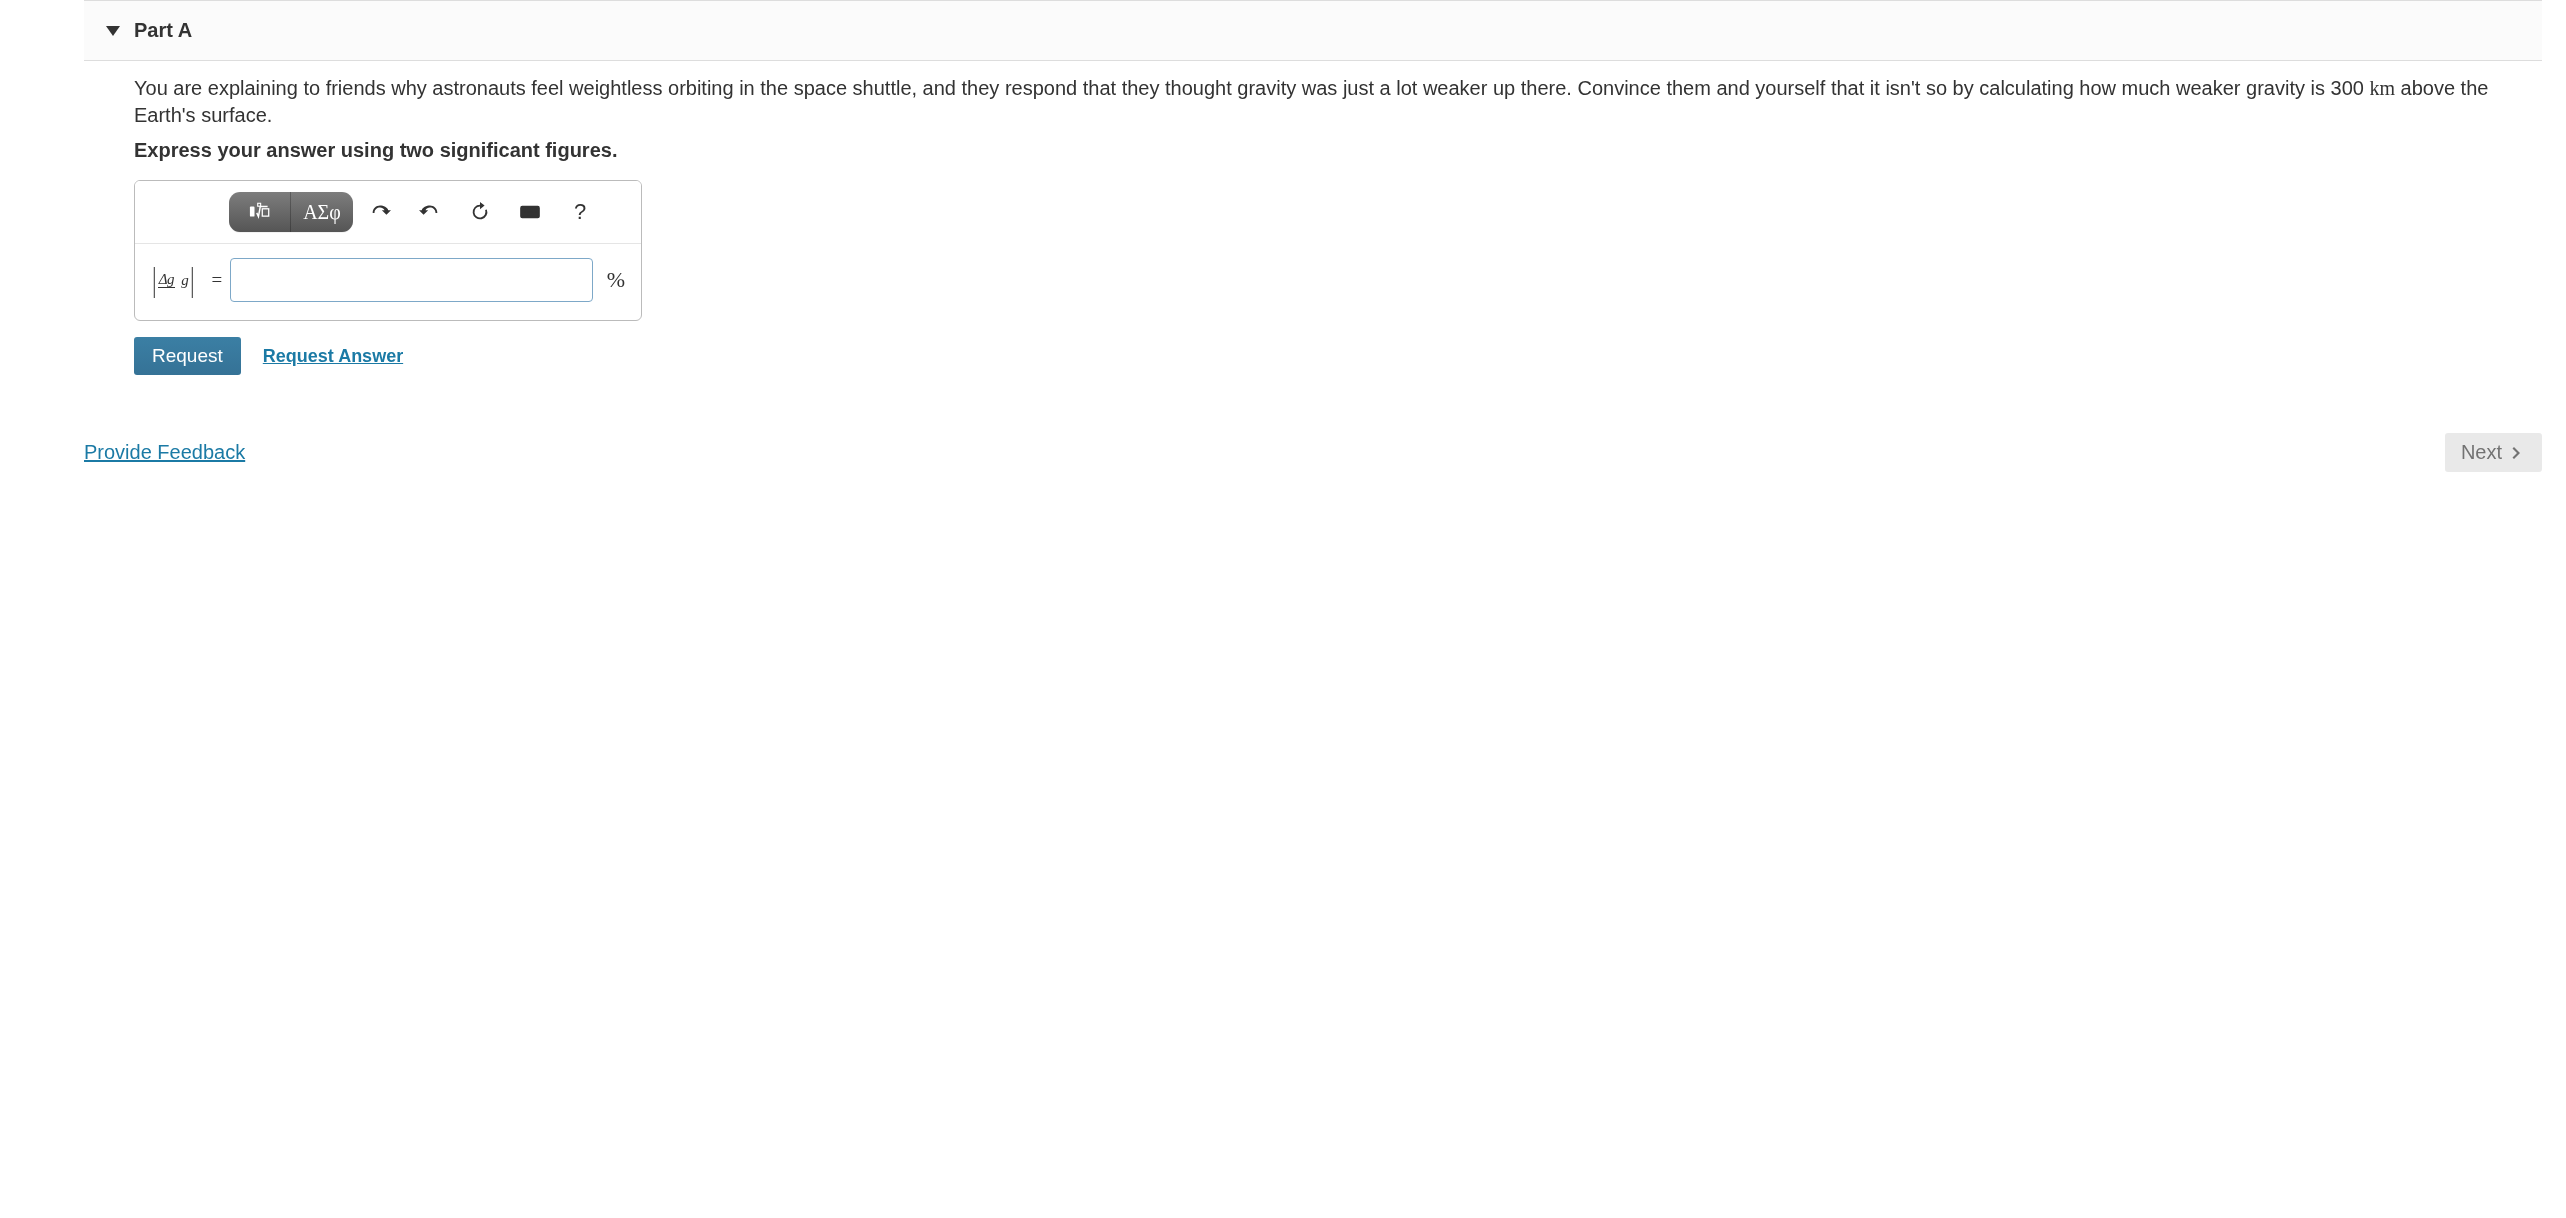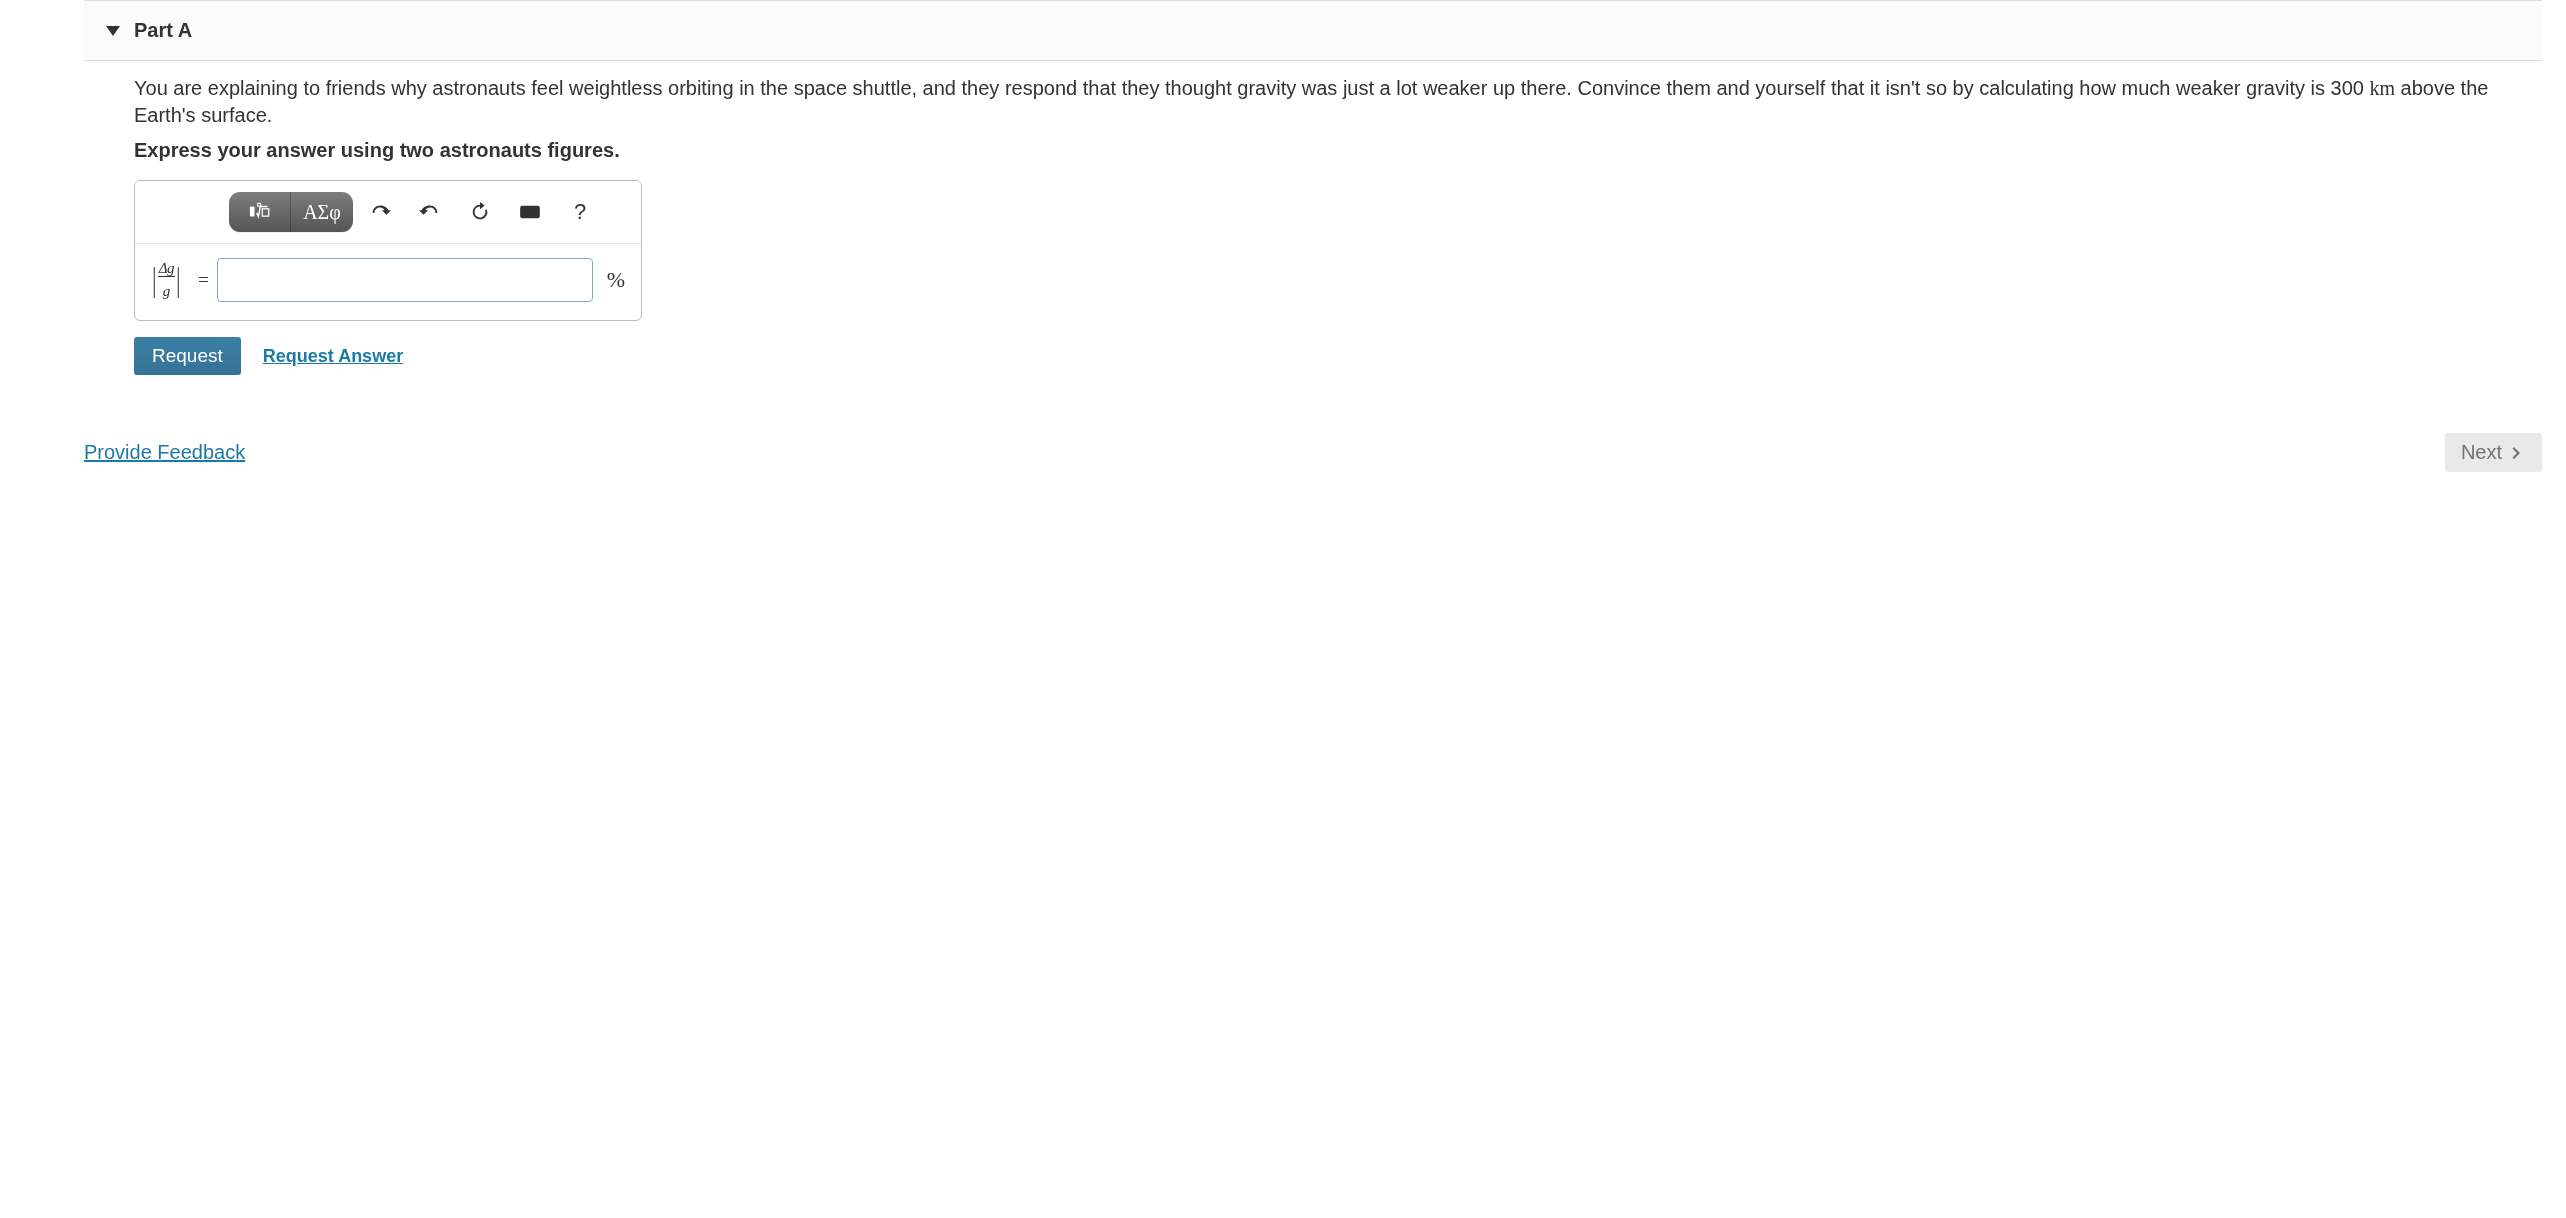--- a/index.html
+++ b/index.html
@@ -128,21 +128,21 @@
     margin-left: 4px;
   }
   .frac-label .abs-bar {
     font-size: 34px;
     line-height: 1;
     display: inline-block;
     transform: scaleX(0.6);
   }
   .frac {
     display: inline-flex;
-    flex-direction: column;
+    flex-direction: row;
     align-items: center;
     line-height: 1.0;
     margin: 0 0;
     gap: 6px;
   }
   .frac .num {
     font-size: 15px;
     border-bottom: 1px solid #333;
     padding: 0 1px;
     font-style: italic;
@@ -242,21 +242,21 @@
         <span class="caret"></span>
         <span class="part-title">Part A</span>
       </div>
 
       <div class="part-body">
 
         <p class="prompt">
           <span>You are explaining to friends why astronauts feel weightless orbiting in the space shuttle, and they respond that they thought gravity was just a lot weaker up there. Convince them and yourself that it isn't so by calculating how much weaker gravity is </span><span>300</span>&nbsp;<span class="km">km</span><span> above the Earth's surface.</span>
         </p>
 
-        <div class="instr">Express your answer using two astronauts figures.</div>
+        <div class="instr">Express your answer using two significant figures.</div>
 
         <div class="answer-box">
           <div class="toolbar">
             <span class="tb-spacer"></span>
 
             <div class="btn-grp">
               <button class="tb-btn" title="Templates">
                 <svg class="ic" viewBox="0 0 24 24">
                   <rect x="1" y="6" width="5" height="11" rx="1" fill="#fff"></rect>
                   <path d="M10 4 h3 v3 h-2 v1 M8 9 l2 -2 l10 10 M8 9 l10 -0" stroke="#fff" stroke-width="0" fill="none"></path>

